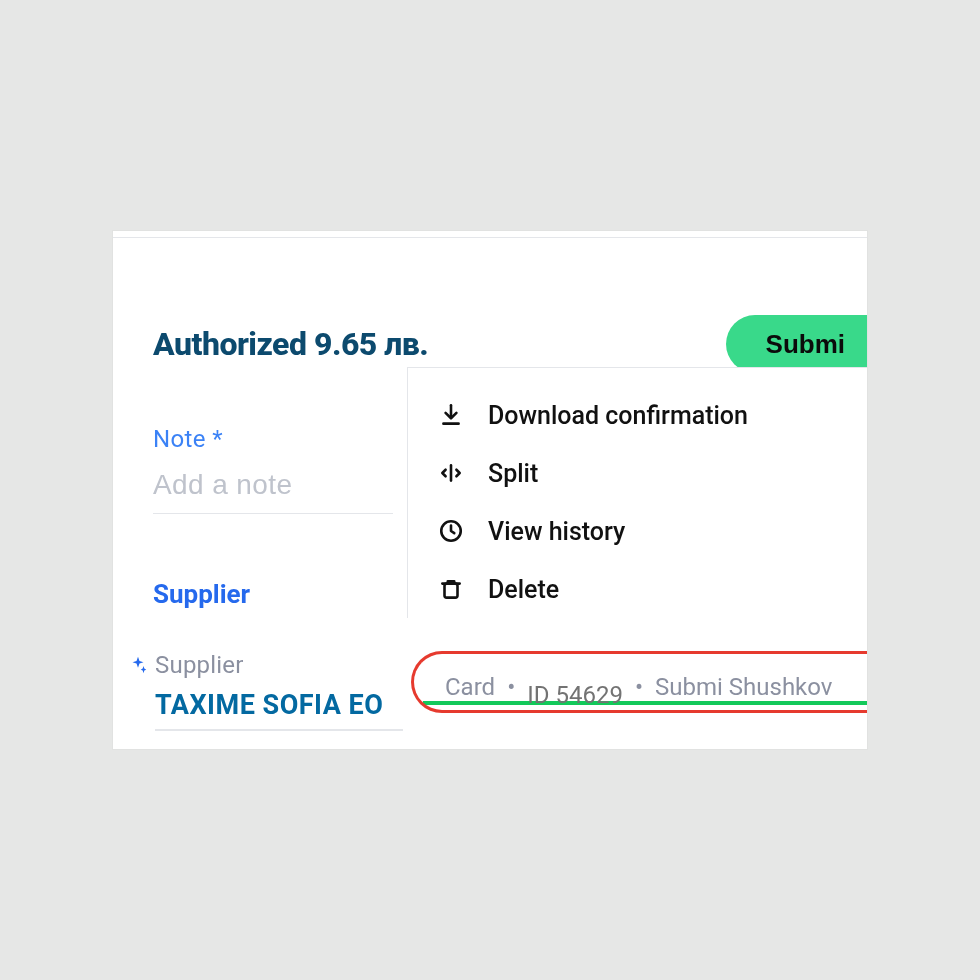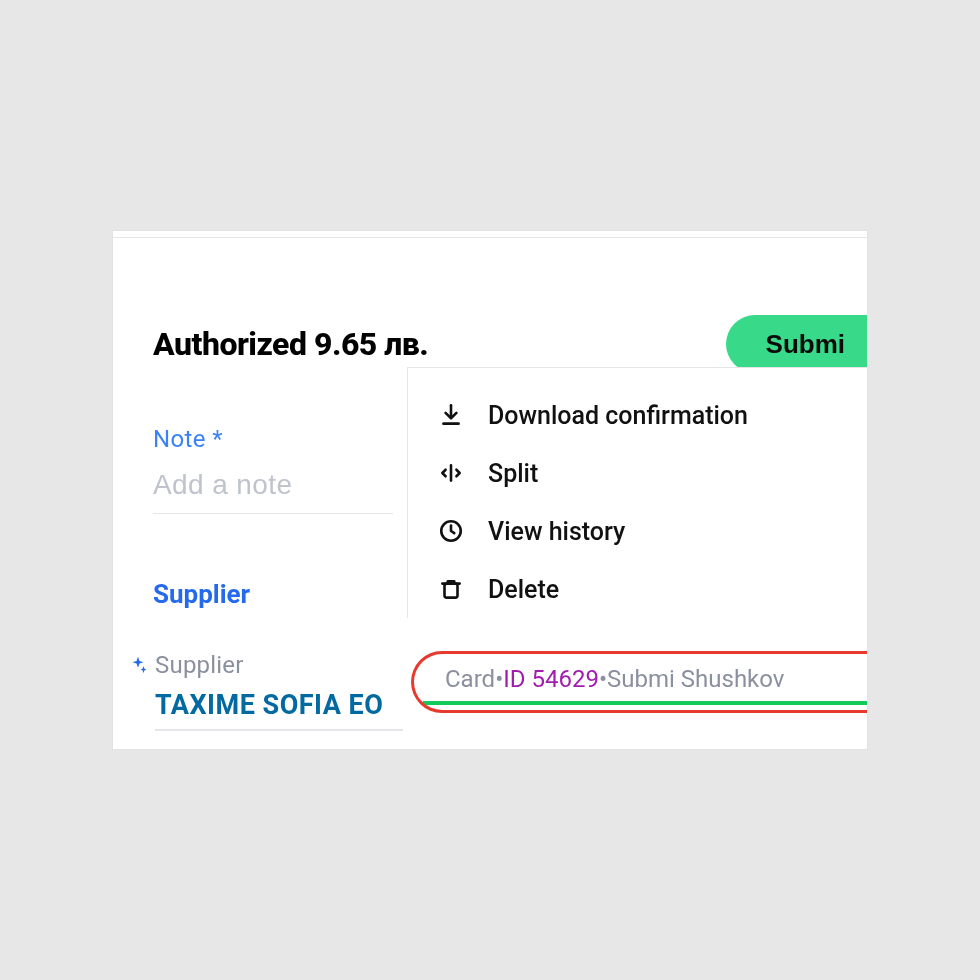--- a/index.html
+++ b/index.html
@@ -28,21 +28,21 @@
   .header {
     position: absolute;
     top: 84px; left: 40px; right: 0;
     display: flex;
     align-items: center;
     justify-content: space-between;
   }
   .title {
     font-size: 32px;
     font-weight: 800;
-    color: #000000;
+    color: #0c4a6e;
     letter-spacing: -0.5px;
   }
   .submit {
     height: 58px;
     padding: 0 36px 0 40px;
     border: none;
     border-radius: 40px 0 0 40px;
     background: #39d98a;
     color: #0b0b0b;
     font-size: 26px;
@@ -141,26 +141,27 @@
     border: 3px solid #e63a2e;
     border-right: none;
     border-radius: 32px 0 0 32px;
     pointer-events: none;
   }
   .card-row {
     position: absolute;
     left: 332px; right: 0; top: 434px;
     display: flex;
     align-items: center;
+    gap: 12px;
     font-size: 24px;
     color: #8b90a0;
     white-space: nowrap;
   }
   .card-row .dot { color: #8b90a0; }
-  .card-row .idlink { color: #a21caf; }
+  .card-row .idlink { color: #737373; margin-top: 16px; }
   .green-line {
     position: absolute;
     left: 310px; right: 0; top: 470px;
     height: 4px;
     background: #12c95a;
   }
   svg { display: block; }
 </style>
 </head>
 <body>

